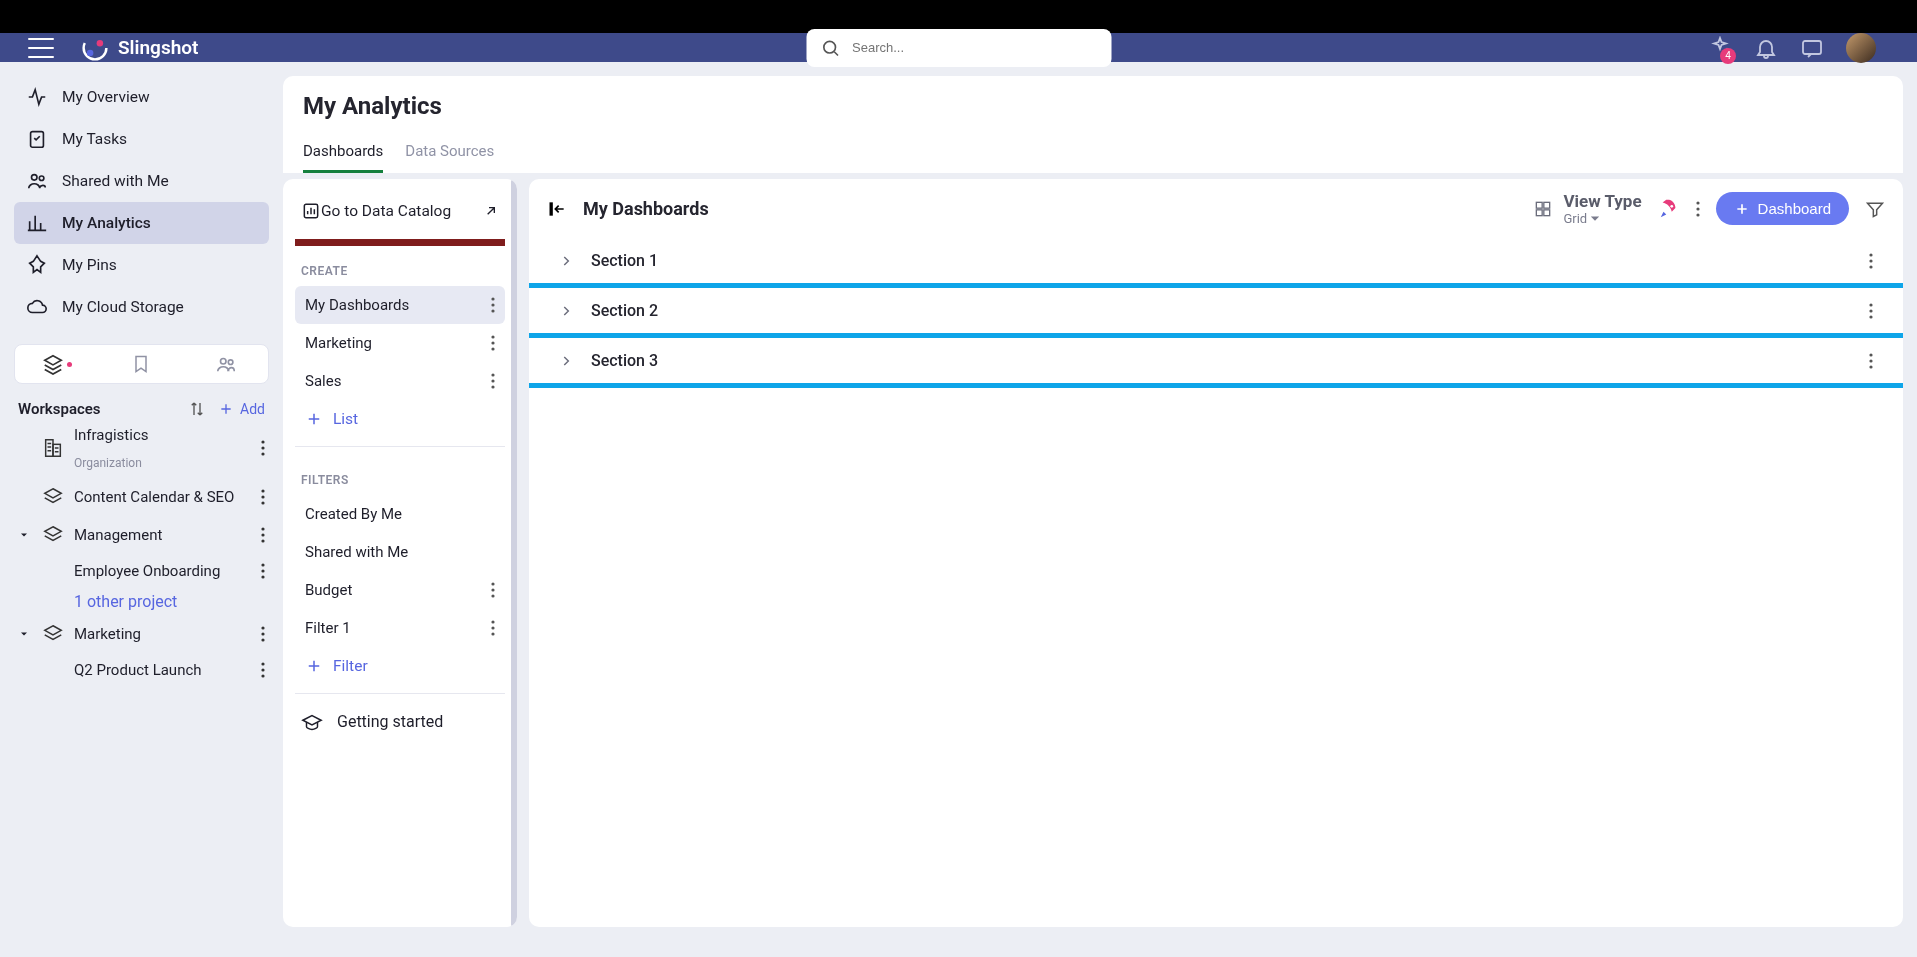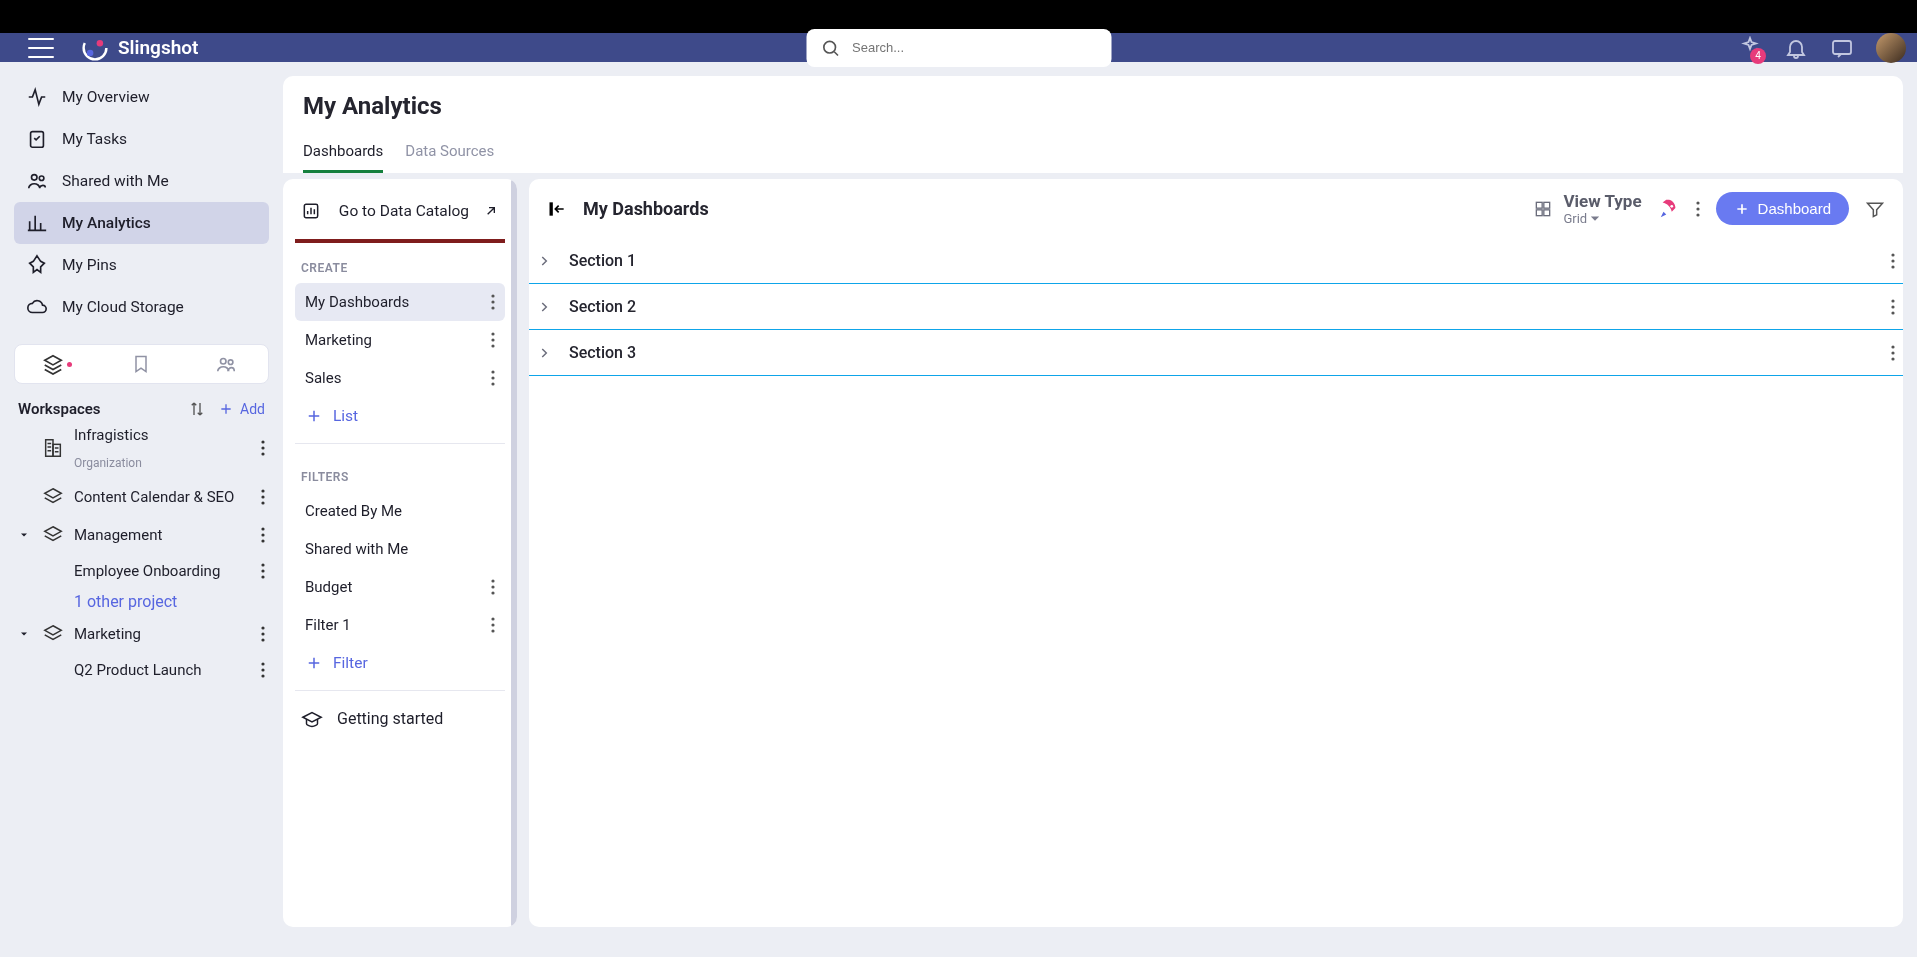--- a/index.html
+++ b/index.html
@@ -13,21 +13,21 @@
     .black-bar {
       width: 100%;
       height: 33px;
       background: #000;
     }
     .top-nav {
       display: flex;
       align-items: center;
       height: 29px;
       background: #3e4a8a;
-      padding: 0 11px 0 28px;
+      padding: 0 41px 0 28px;
       position: relative;
     }
     .hamburger {
       width: 26px;
       height: 20px;
       display: flex;
       flex-direction: column;
       justify-content: space-between;
       cursor: pointer;
       margin-right: 28px;
@@ -241,26 +241,24 @@
     .panel-left-scroll {
       position: absolute;
       right: 0; top: 0; bottom: 0;
       width: 6px;
       background: #cfd1e0;
       border-radius: 3px;
     }
     .catalog-link {
       display: flex;
       align-items: center;
-      gap: 14px;
       padding: 8px 6px 18px 6px;
-      border-bottom: 4px solid #7f1d1d;
+      border-bottom: 7px solid #7f1d1d;
       cursor: pointer;
       color: #1e1e2a;
-      text-align: right;
     }
     .catalog-link .label { flex: 1; font-size: 15.5px; }
     .section-label {
       font-size: 12px;
       font-weight: 600;
       letter-spacing: 0.5px;
       color: #8a8c9e;
       margin: 18px 6px 8px 6px;
     }
     .list-row {
@@ -317,22 +315,22 @@
       display: flex;
       align-items: center;
       gap: 8px;
       font-size: 15px;
       font-weight: 500;
       cursor: pointer;
     }
     .section-row {
       display: flex;
       align-items: center;
-      padding: 13px 8px;
-      border-bottom: 1px solid #0ea5e9;
+      padding: 13px 30px;
+      border-bottom: 5px solid #0ea5e9;
       cursor: pointer;
       gap: 18px;
     }
     .section-row .chev { color: #6b6d7c; }
     .section-row .label {
       font-size: 16px;
       font-weight: 500;
       color: #25252f;
     }
     .section-row .more { margin-left: auto; color: #555; }

